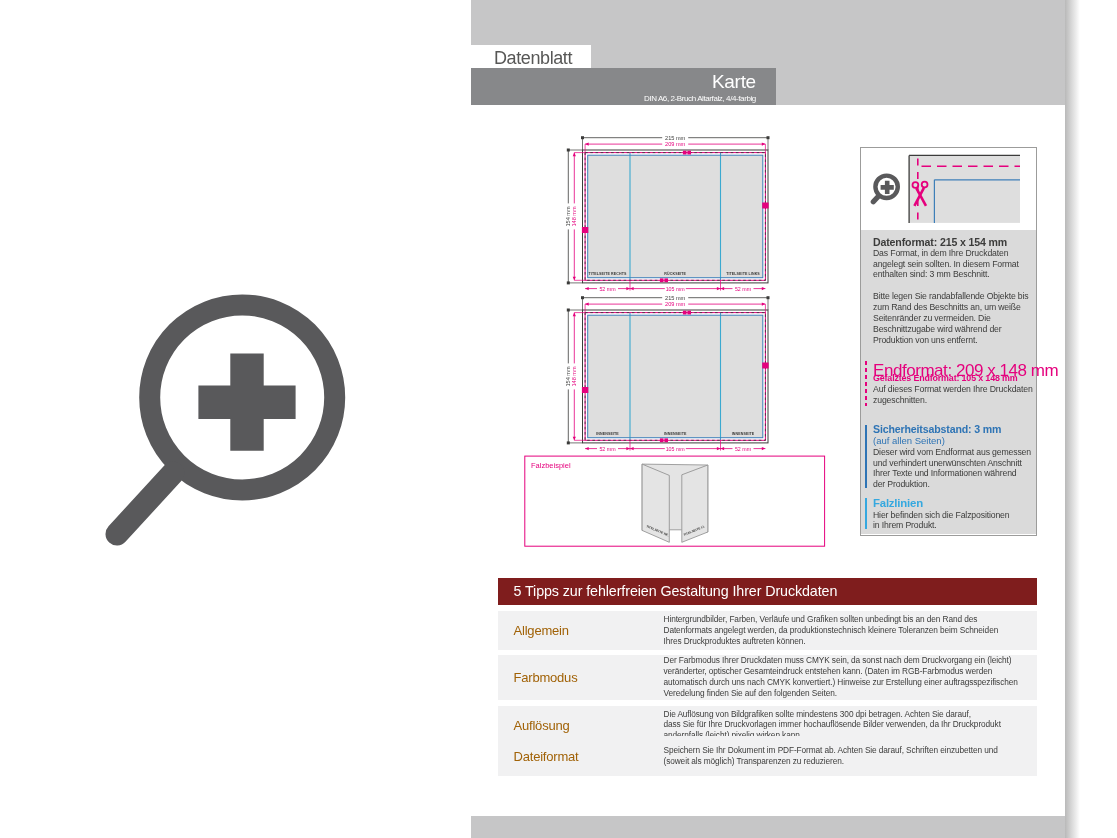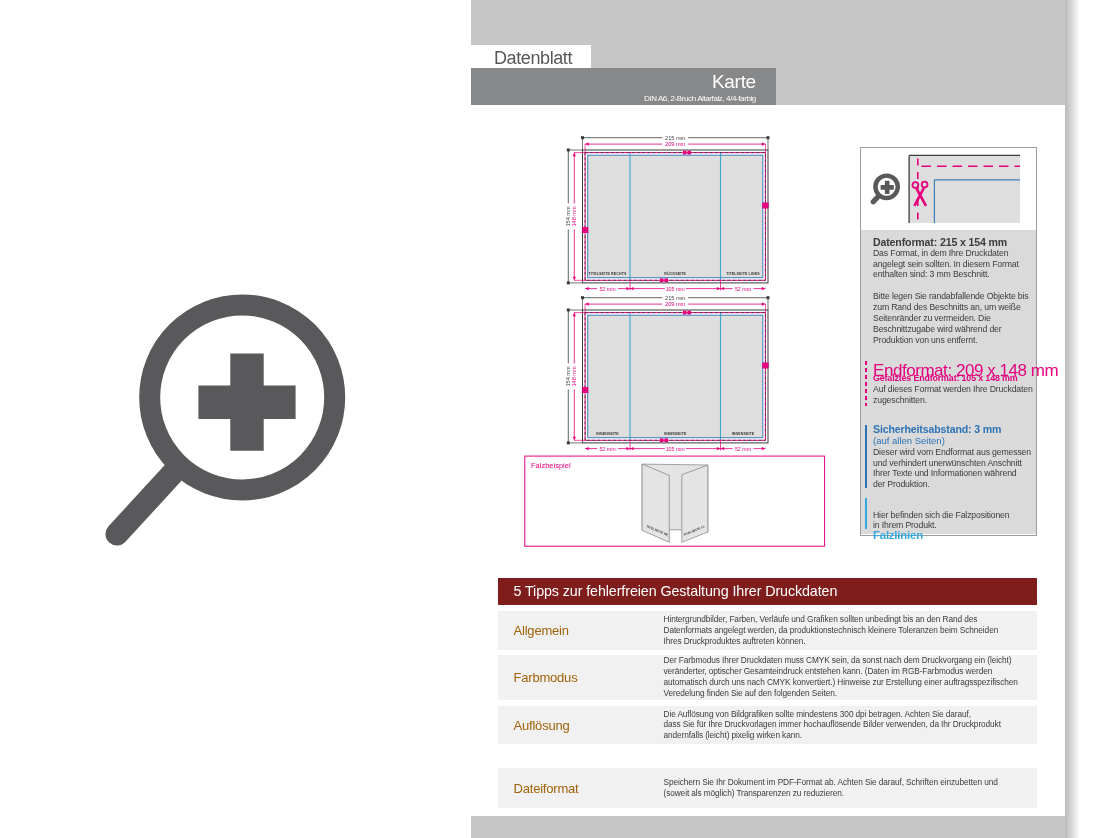--- a/index.html
+++ b/index.html
@@ -15,21 +15,21 @@
 #botband { left:470.5px; top:816.3px; width:594.5px; height:21.7px; background:#C6C6C7; }
 #infobox { left:859.5px; top:147px; width:177px; height:388.5px; border:1px solid #9C9C9B; background:#fff; }
 #infogray { left:860.5px; top:230.3px; width:175px; height:304.2px; background:#DADADA; }
 .ib { position:absolute; color:#3C3C3B; }
 .h1 { font-size:10.6px; font-weight:bold; letter-spacing:-0.15px; }
 .b  { font-size:8.7px; line-height:10.85px; letter-spacing:-0.15px; }
 .h2 { font-size:17px; font-weight:normal; color:#E5007D; letter-spacing:-0.45px; }
 .h3 { font-size:8.9px; font-weight:bold; color:#E5007D; letter-spacing:-0.15px; }
 .h4 { font-size:10.6px; font-weight:bold; color:#2E74B5; letter-spacing:-0.15px; }
 .h5 { font-size:9.5px; color:#2E74B5; }
-.h6 { font-size:11.4px; font-weight:bold; color:#35A8DF; letter-spacing:-0.2px;margin-top:32px; }
+.h6 { font-size:11.4px; font-weight:bold; color:#35A8DF; letter-spacing:-0.2px; }
 #tipshead { left:497.5px; top:577.5px; width:539.5px; height:27px; background:#7f1d1d; color:#fff; }
 #tipshead span { position:absolute; left:16px; top:5px; font-size:14.3px; letter-spacing:-0.1px; }
 .row { position:absolute; left:497.5px; width:539.5px; background:#F1F1F2; }
 .rlabel { position:absolute; left:16px; top:50%; transform:translateY(-50%); font-size:13px; color:#a16207; letter-spacing:-0.2px; }
 .rbody { position:absolute; left:166px; top:50%; transform:translateY(-50%); width:372px; font-size:8.3px; line-height:10.9px; color:#3C3C3B; letter-spacing:-0.1px; }
 </style></head>
 <body>
 <div id="c">
   <div class="abs" id="topband"></div>
   <div class="abs" id="botband"></div>
@@ -65,21 +65,21 @@
 <div class="rbody">Hintergrundbilder, Farben, Verläufe und Grafiken sollten unbedingt bis an den Rand des<br>Datenformats angelegt werden, da produktionstechnisch kleinere Toleranzen beim Schneiden<br>Ihres Druckproduktes auftreten können.</div>
 </div>
 <div class="row" style="top:654.5px;height:45.9px">
 <div class="rlabel">Farbmodus</div>
 <div class="rbody">Der Farbmodus Ihrer Druckdaten muss CMYK sein, da sonst nach dem Druckvorgang ein (leicht)<br>veränderter, optischer Gesamteindruck entstehen kann. (Daten im RGB-Farbmodus werden<br>automatisch durch uns nach CMYK konvertiert.) Hinweise zur Erstellung einer auftragsspezifischen<br>Veredelung finden Sie auf den folgenden Seiten.</div>
 </div>
 <div class="row" style="top:705.5px;height:38.0px">
 <div class="rlabel">Auflösung</div>
 <div class="rbody">Die Auflösung von Bildgrafiken sollte mindestens 300 dpi betragen. Achten Sie darauf,<br>dass Sie für Ihre Druckvorlagen immer hochauflösende Bilder verwenden, da Ihr Druckprodukt<br>andernfalls (leicht) pixelig wirken kann.</div>
 </div>
-<div class="row" style="top:768px;height:40px">
+<div class="row" style="top:736px;height:40px">
 <div class="rlabel">Dateiformat</div>
 <div class="rbody">Speichern Sie Ihr Dokument im PDF-Format ab. Achten Sie darauf, Schriften einzubetten und<br>(soweit als möglich) Transparenzen zu reduzieren.</div>
 </div>
   <svg width="1117" height="838" viewBox="0 0 1117 838" style="position:absolute;left:0;top:0" font-family="'Liberation Sans', sans-serif">
       <circle cx="242.2" cy="397.4" r="92.5" fill="none" stroke="#59595B" stroke-width="21"></circle>
 <line x1="173" y1="473" x2="117" y2="534" stroke="#59595B" stroke-width="23" stroke-linecap="round"></line>
 <path d="M230.3 353.6 h33.4 v31.9 h31.9 v33.4 h-31.9 v31.9 h-33.4 v-31.9 h-31.9 v-33.4 h31.9 z" fill="#59595B"></path>
 <rect x="587.7" y="155.2" width="175.1" height="122.5" fill="#DEDEDE"></rect>
 <line x1="630.0" y1="152.6" x2="630.0" y2="280.3" stroke="#3BA9D0" stroke-width="1.1"></line>
 <line x1="720.5" y1="152.6" x2="720.5" y2="280.3" stroke="#3BA9D0" stroke-width="1.1"></line>

